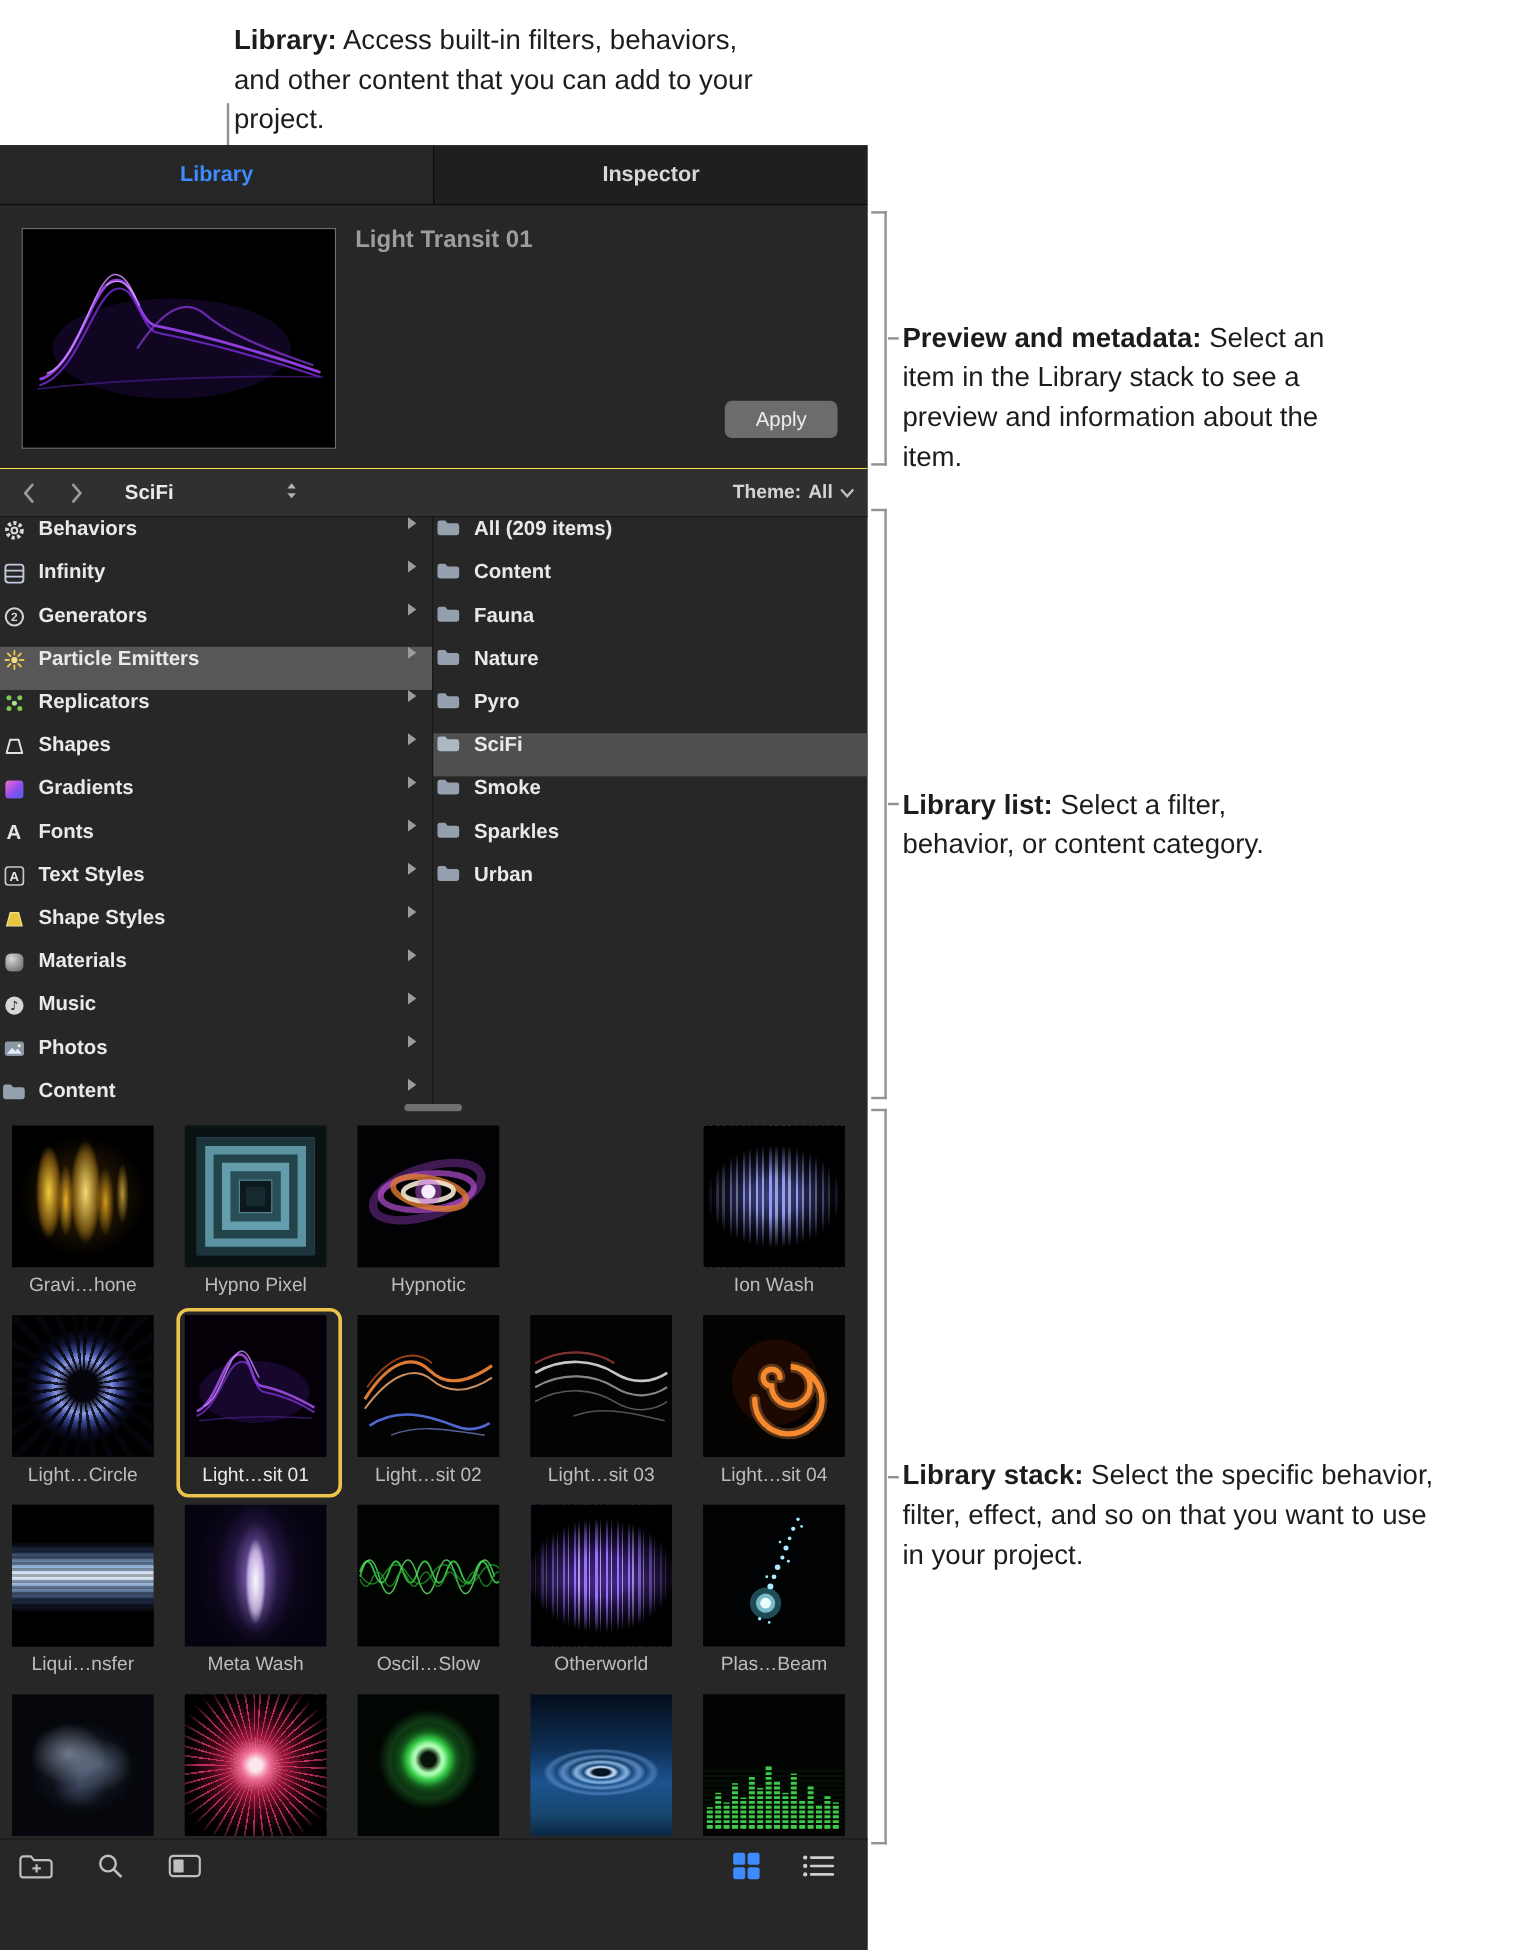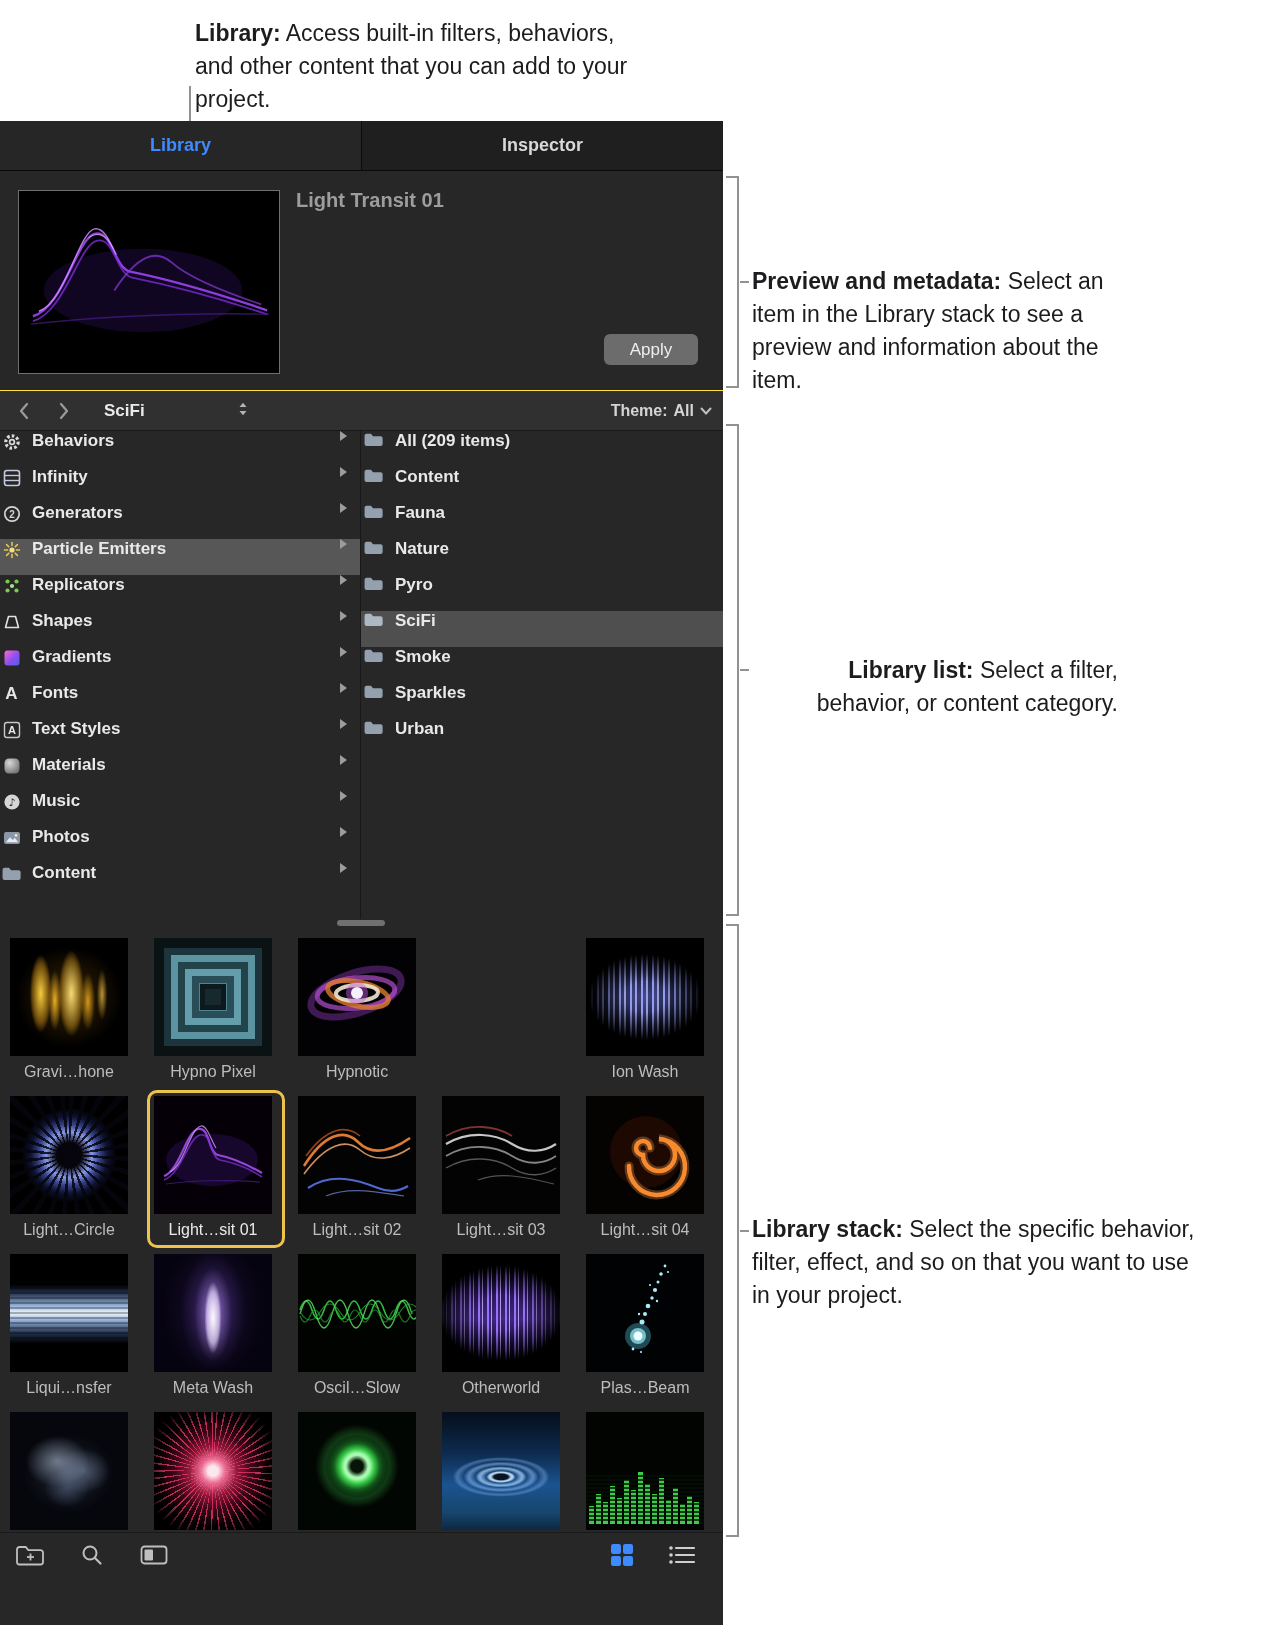--- a/index.html
+++ b/index.html
@@ -297,20 +297,30 @@
           <span class="disclosure"></span>
       </div>
       <div class="cat-row">
         <span class="icon20">
             <svg viewBox="0 0 20 20" width="20" height="20">
               <rect x="2.5" y="2.5" width="15" height="15" rx="2.5" fill="none" stroke="#c9c9c9" stroke-width="1.4"></rect>
               <text x="10" y="14.2" text-anchor="middle" font-size="11" font-weight="bold" fill="#e8e8e8" font-family="Liberation Sans, sans-serif">A</text>
             </svg>
           </span>
         <span class="row-label">Text Styles</span>
+        <span class="flex-sp"></span>
+          <span class="disclosure"></span>
+      </div>
+      <div class="cat-row">
+        <span class="icon20">
+            <svg viewBox="0 0 20 20" width="20" height="20">
+              <path d="M3.5 15.5 L6.5 4.5 H13.5 L16.5 15.5 Z" fill="#e7c63f" stroke="#f4e08a" stroke-width="1"></path>
+            </svg>
+          </span>
+        <span class="row-label">Shape Styles</span>
         <span class="flex-sp"></span>
           <span class="disclosure"></span>
       </div>
       <div class="cat-row">
         <span class="icon20">
             <svg viewBox="0 0 20 20" width="20" height="20">
               <defs>
                 <radialGradient id="icoMat" cx="0.35" cy="0.3" r="1">
                   <stop offset="0" stop-color="#d8d8d8"></stop>
                   <stop offset="1" stop-color="#565656"></stop>
@@ -674,21 +684,21 @@
 
   <div class="bracket" style="left:726px; top:176px; height:212px;"></div>
   <div class="bracket-dash" style="left:740px; top:281px;"></div>
   <div class="callout" style="left:752px; top:265px; width:395px;">
     <strong>Preview and metadata:</strong>
     <span>Select an item in the Library stack to see a preview and information about the item.</span>
   </div>
 
   <div class="bracket" style="left:726px; top:424px; height:492px;"></div>
   <div class="bracket-dash" style="left:740px; top:669px;"></div>
-  <div class="callout" style="left:768px; top:654px; width:350px;text-align:right;">
+  <div class="callout" style="left:752px; top:654px; width:350px;">
     <strong>Library list:</strong>
     <span>Select a filter, behavior, or content category.</span>
   </div>
 
   <div class="bracket" style="left:726px; top:924px; height:613px;"></div>
   <div class="bracket-dash" style="left:740px; top:1230px;"></div>
   <div class="callout" style="left:752px; top:1213px; width:458px;">
     <strong>Library stack:</strong>
     <span>Select the specific behavior, filter, effect, and so on that you want to use in your project.</span>
   </div>

